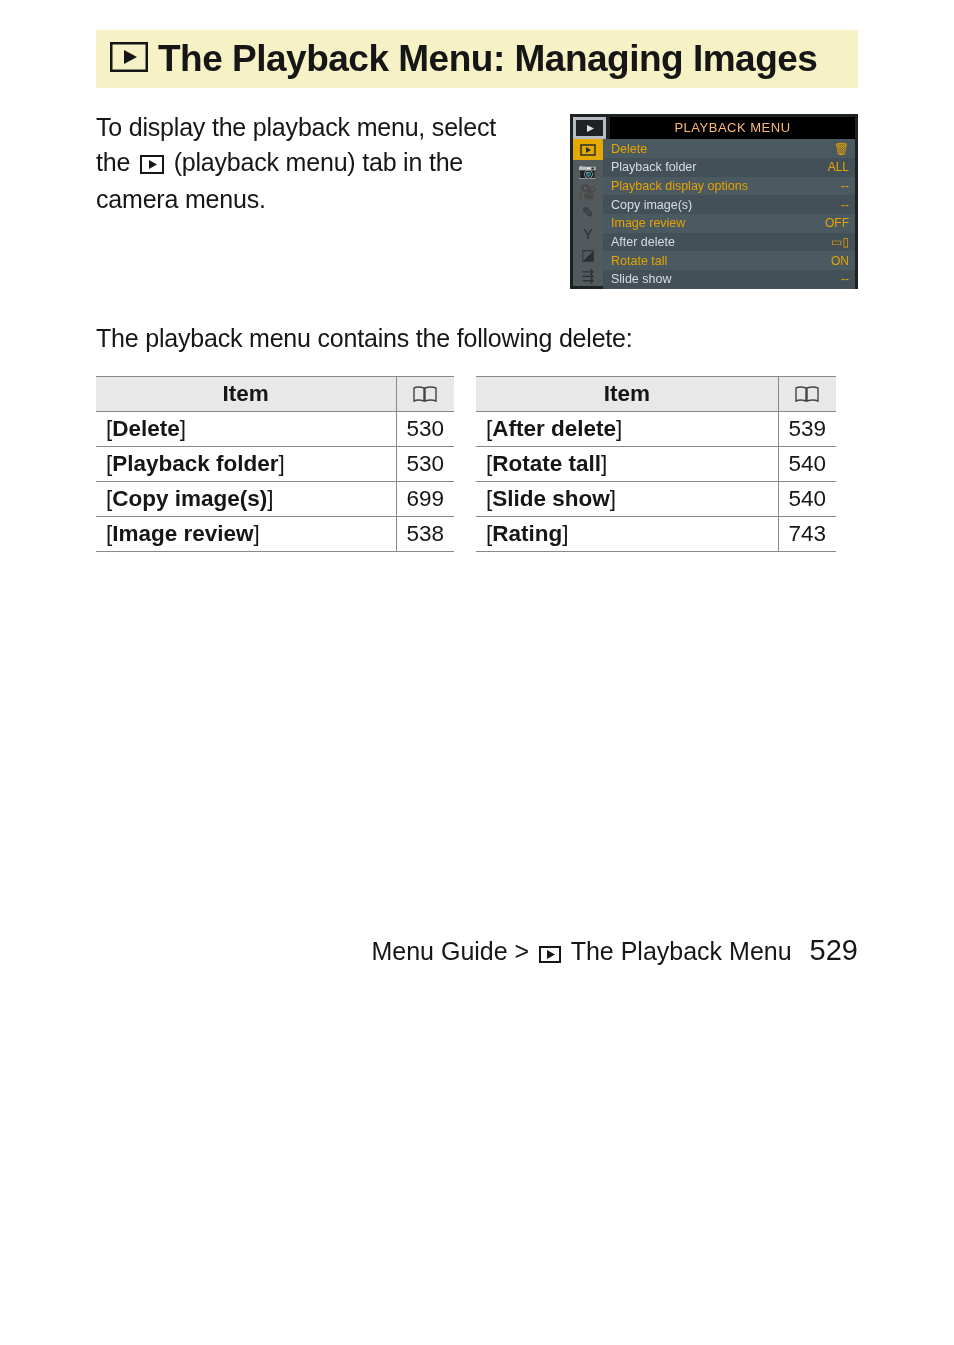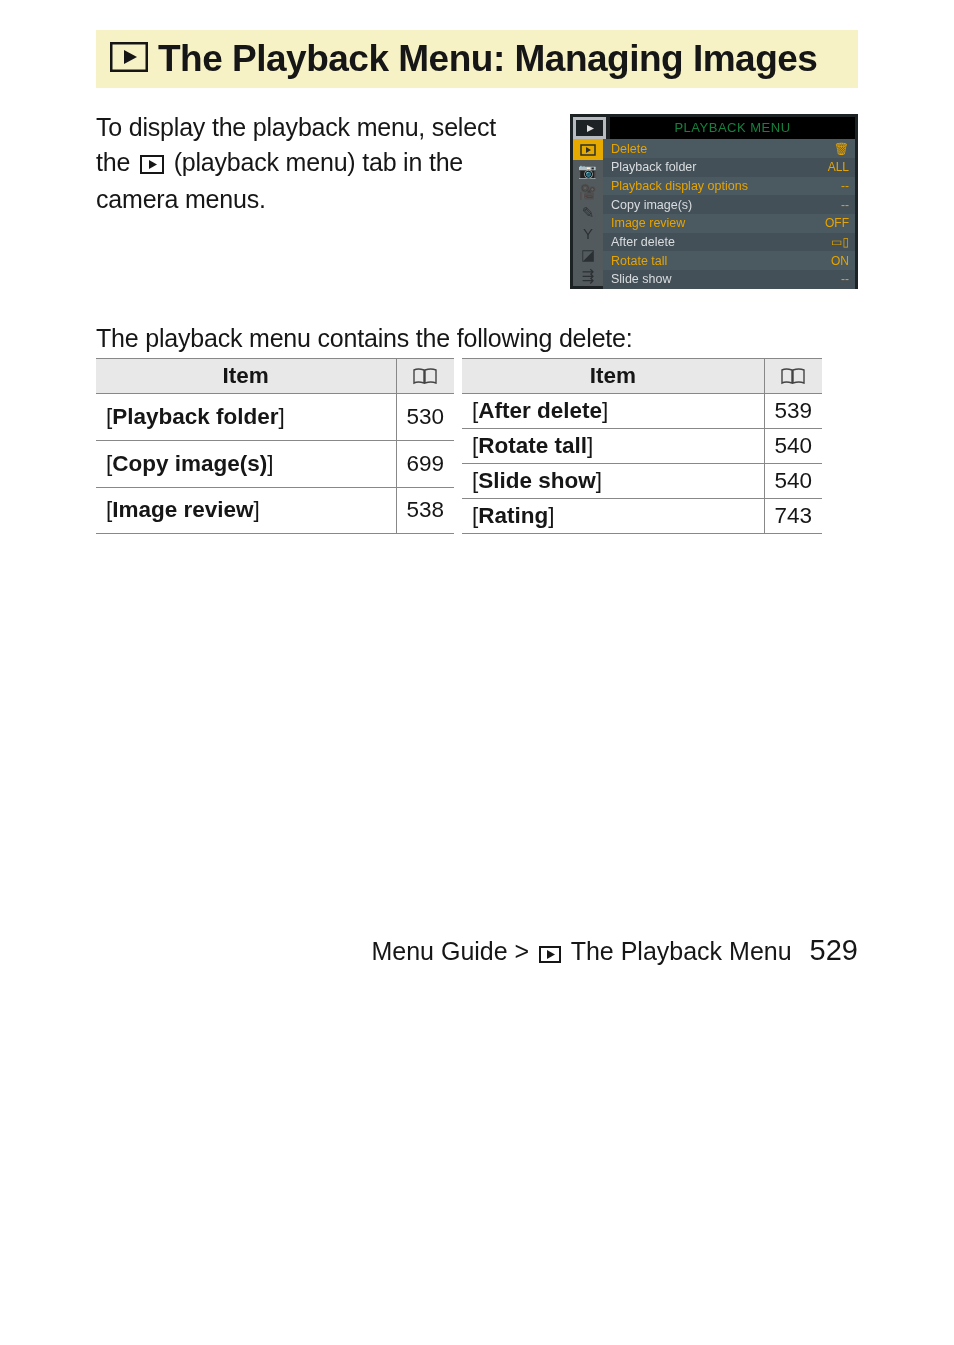--- a/index.html
+++ b/index.html
@@ -8,31 +8,31 @@
   .title-bar { background: #f6f2c5; padding: 6px 14px 6px 14px; display: flex; align-items: flex-start; }
   .title-icon { margin-right: 10px; margin-top: 6px; }
   .title-icon svg { display: block; }
   .title-text { font-size: 37px; font-weight: bold; line-height: 1.25; letter-spacing: -0.5px; }
   .intro-wrap { display: flex; margin-top: 22px; }
   .intro-text { flex: 1; font-size: 25px; line-height: 1.38; letter-spacing: -0.2px; padding-right: 36px; }
   .play-inline { display: inline-block; vertical-align: -3px; margin: 0 3px; }
   .screenshot { width: 288px; height: 175px; background: #1d2224; position: relative; margin-top: 4px; }
   .ss-frame { position: absolute; top: 3px; left: 3px; width: 33px; height: 22px; border: 3px solid #b8bcc0; background: #1d2224; display: flex; align-items: center; justify-content: center; }
   .ss-frame svg { display:block; }
-  .ss-title { position: absolute; top: 3px; left: 40px; right: 3px; height: 22px; background: #000; color: #15803d; font-size: 13px; text-align: center; line-height: 22px; letter-spacing: 0.5px; }
+  .ss-title { position: absolute; top: 3px; left: 40px; right: 3px; height: 22px; background: #000; color: #fdba74; font-size: 13px; text-align: center; line-height: 22px; letter-spacing: 0.5px; }
   .ss-sidebar { position: absolute; top: 25px; left: 3px; width: 30px; bottom: 3px; background: #535a5d; display: flex; flex-direction: column; }
   .ss-side-icon { width: 30px; height: 21px; display: flex; align-items: center; justify-content: center; color: #2a3033; font-size: 15px; }
   .ss-side-icon.first { background: #e6a900; margin-top:0; }
   .ss-list { position: absolute; top: 25px; left: 33px; right: 3px; bottom: 3px; }
   .ss-row { height: 18.7px; display: flex; align-items: center; justify-content: space-between; padding: 0 6px 0 8px; font-size: 12.5px; }
   .ss-row.primary { background: #4b5961; color: #e6a400; }
   .ss-row.secondary { background: #445057; color: #d9dde0; }
   .ss-row-val { color: #e6a400; font-size: 12px; min-width: 28px; text-align: right; }
   .intro2 { font-size: 25px; line-height: 1.4; letter-spacing: -0.2px; margin-top: 32px; }
-  .tables { display: flex; gap: 8px; margin-top: 2px; }
+  .tables { display: flex; gap: 22px; margin-top: 20px; }
   table { border-collapse: collapse; font-size: 22.5px; }
   th { background: #e8e8e8; font-weight: bold; border-top: 1px solid #888; border-bottom: 1px solid #888; padding: 4px 10px; }
   th.item-col { text-align: center; }
   th.page-col svg { display:block; margin: 0 auto; }
   td { border-bottom: 1px solid #888; padding: 4px 10px; }
   td.page-col { text-align: center; border-left: 1px solid #888; width: 58px; }
   .t1 td.item-col { width: 300px; }
   .t2 td.item-col { width: 302px; }
   .footer { position: absolute; bottom: 54px; left: 0; right: 96px; text-align: right; font-size: 25px; margin-left: 13px; }
   .footer-pg { font-size: 29px; margin-left: 18px; }
@@ -126,20 +126,24 @@
           <th class="item-col">Item</th>
           <th class="page-col" style="border-left:1px solid #888;">
             <svg width="26" height="18" viewBox="0 0 26 18">
                 <path d="M2 3 C2 3 6 1 12 3 L12 16 C6 14 2 16 2 16 Z M13 3 C19 1 24 3 24 3 L24 16 C24 16 19 14 13 16 Z" fill="none" stroke="#444" stroke-width="1.4"></path>
               </svg>
           </th>
         </tr>
       </thead>
       <tbody id="tbody1">
           <tr>
+            <td class="item-col">[<b>Delete</b>]</td>
+            <td class="page-col">530</td>
+          </tr>
+          <tr>
             <td class="item-col">[<b>Playback folder</b>]</td>
             <td class="page-col">530</td>
           </tr>
           <tr>
             <td class="item-col">[<b>Copy image(s)</b>]</td>
             <td class="page-col">699</td>
           </tr>
           <tr>
             <td class="item-col">[<b>Image review</b>]</td>
             <td class="page-col">538</td>

